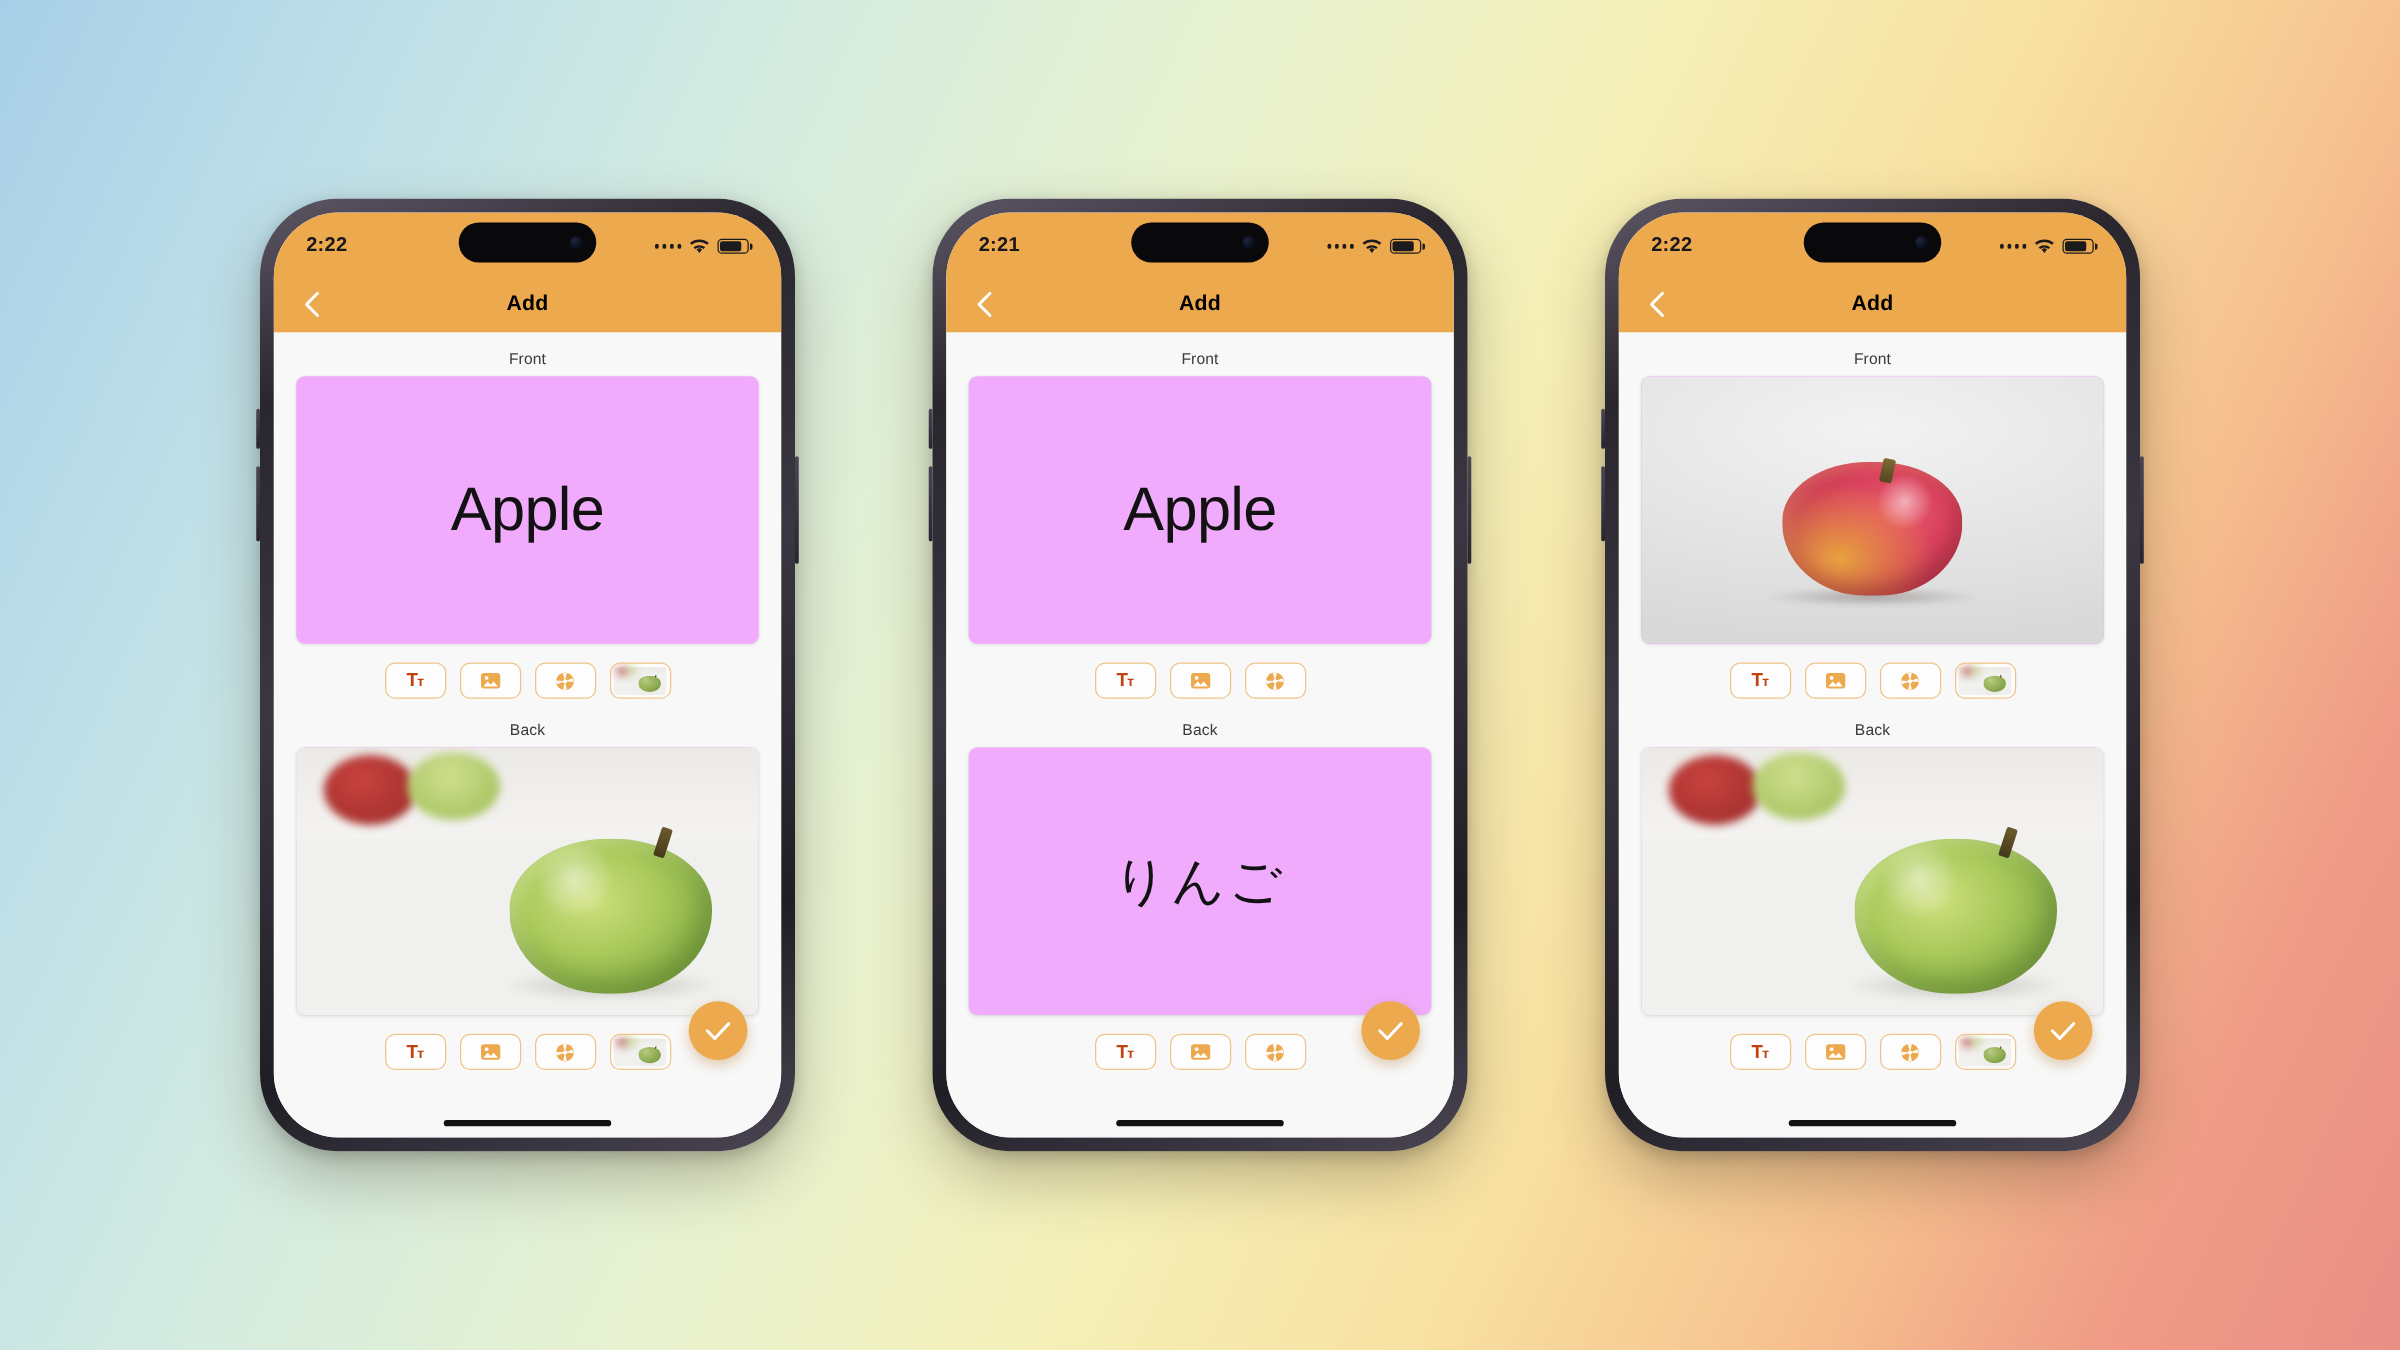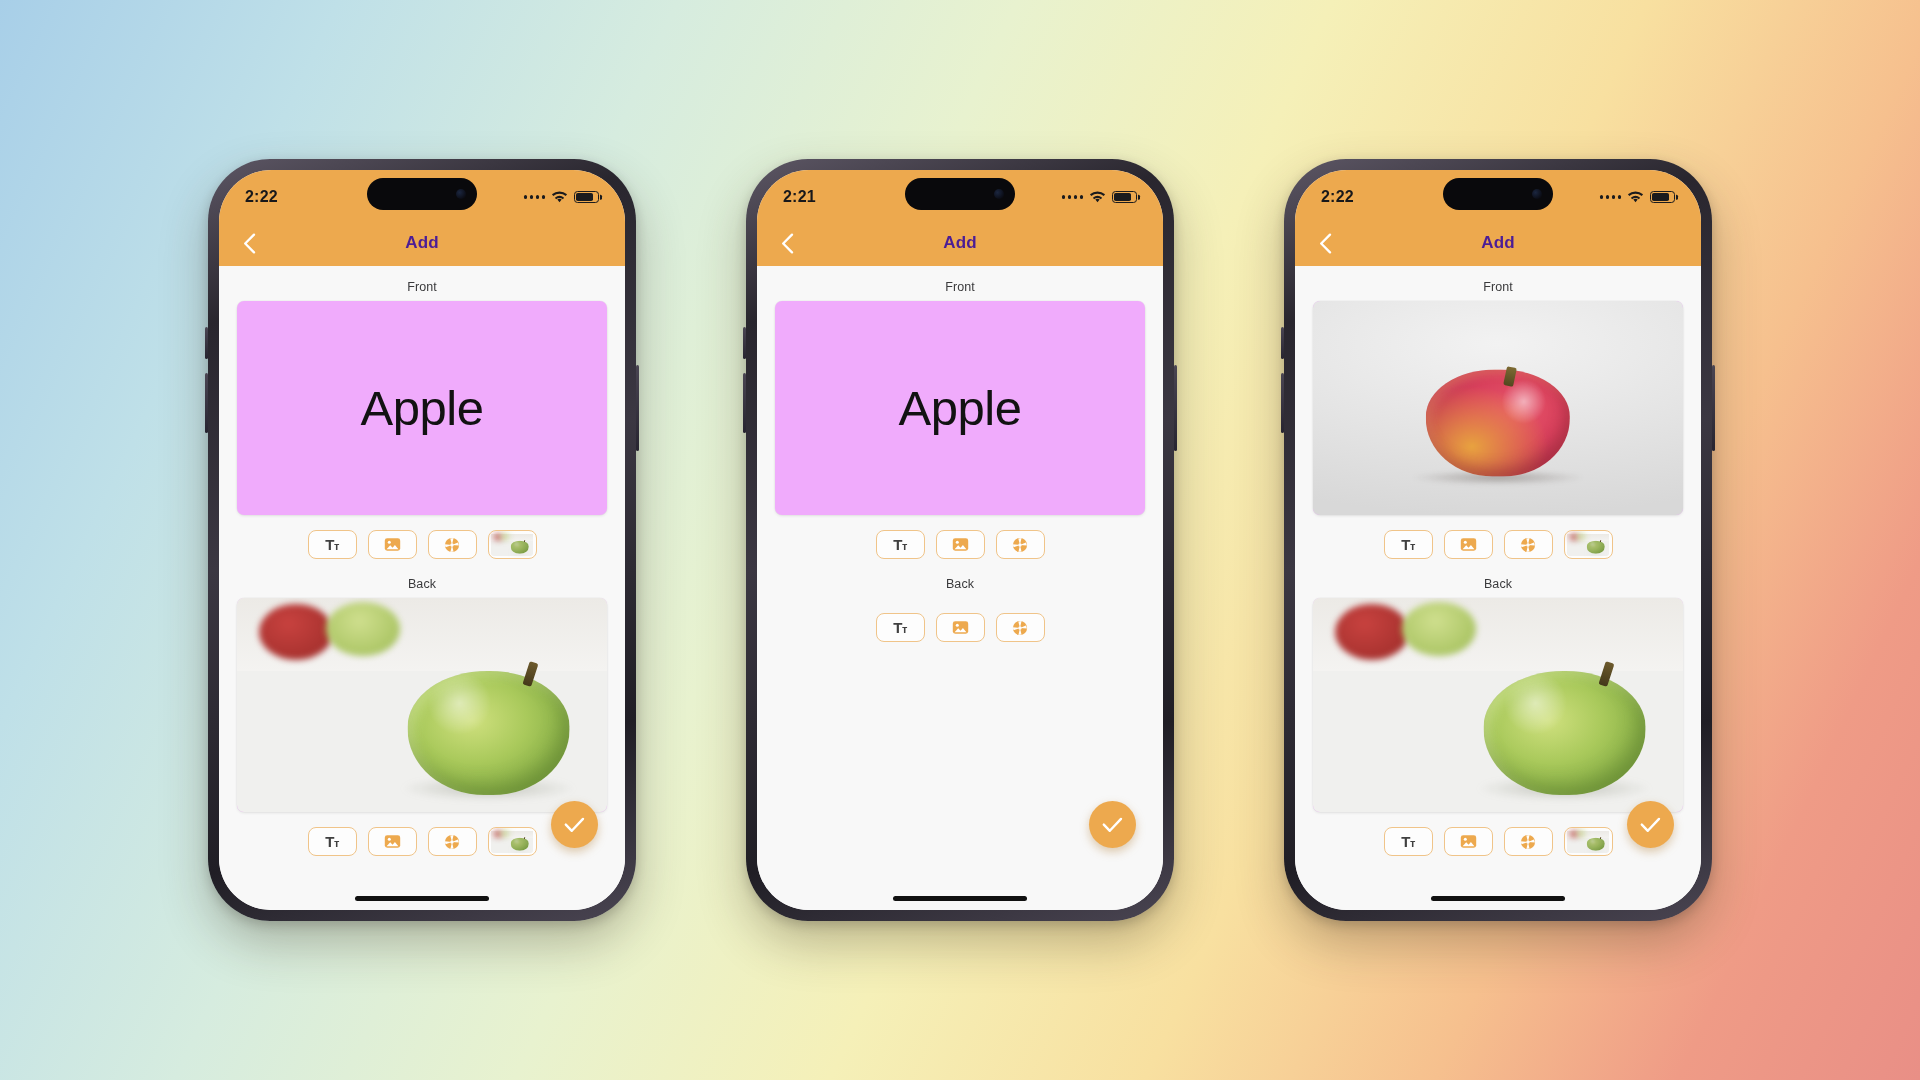--- a/index.html
+++ b/index.html
@@ -101,21 +101,21 @@
     height: 46px; display: flex; align-items: center;
     position: relative; padding: 0 16px;
   }
   .nav-back {
     width: 28px; height: 28px; display:flex; align-items:center; justify-content:center;
     cursor: pointer;
   }
   .nav-back svg { display:block; }
   .nav-title {
     position: absolute; left: 0; right: 0; text-align: center;
-    font-size: 17px; font-weight: 700; color: #4c1d95; letter-spacing: .2px;
+    font-size: 17px; font-weight: 700; color: #000000; letter-spacing: .2px;
     pointer-events: none;
   }
 
   
   .content {
     flex: 1 1 auto; background: #f8f8f8;
     padding: 10px 18px 0 18px;
     display: flex; flex-direction: column;
     overflow: hidden;
   }
@@ -149,21 +149,21 @@
     width: 49px; height: 29px;
     border: 1.2px solid #f0c489;
     border-radius: 8px;
     background: #fdfdfd;
     display: flex; align-items: center; justify-content: center;
     cursor: pointer;
     overflow: hidden;
   }
   .tool-btn.thumb { padding: 2.5px; }
   .tool-btn .thumbimg { width: 100%; height: 100%; border-radius: 3px; display:block; }
-  .tt { font-size: 15px; color: #404040; font-weight: 700; letter-spacing: -.5px; line-height:1; }
+  .tt { font-size: 15px; color: #c2410c; font-weight: 700; letter-spacing: -.5px; line-height:1; }
   .tt small { font-size: 11px; }
 
   .spacer { flex: 1 1 auto; }
 
   
   .fab {
     position: absolute; right: 27px; bottom: 62px;
     width: 47px; height: 47px; border-radius: 50%;
     background: #eda94e;
     display:flex; align-items:center; justify-content:center;
@@ -436,20 +436,23 @@
                   <path d="M8 8L9.5 14.6 6.4 14.9 8 8z"></path>
                   <path d="M8 8L1.6 10.3.6 7.3 8 8z"></path>
                   <path d="M8 8L6.3 1.4 9.5 1.1 8 8z"></path>
                   <circle cx="8" cy="8" r="1.7"></circle>
                 </g>
               </svg>
           </div>
         </div>
 
         <div class="side-label" style="margin-top:18px">Back</div>
+        <div class="card">
+          <div class="card-text jp">りんご</div>
+        </div>
         <div class="toolbar">
           <div class="tool-btn">
               <span class="tt">T<small>т</small></span>
             </div>
           <div class="tool-btn">
             <svg width="17" height="15" viewBox="0 0 17 15">
                 <rect x=".8" y="1.3" width="15.4" height="12.4" rx="2.4" fill="#eda94e"></rect>
                 <circle cx="5.3" cy="5.3" r="1.5" fill="#fff"></circle>
                 <path d="M2.6 12.2l3.6-4 2.4 2.6 2.3-2.7 3.5 4.1z" fill="#fff"></path>
               </svg>

